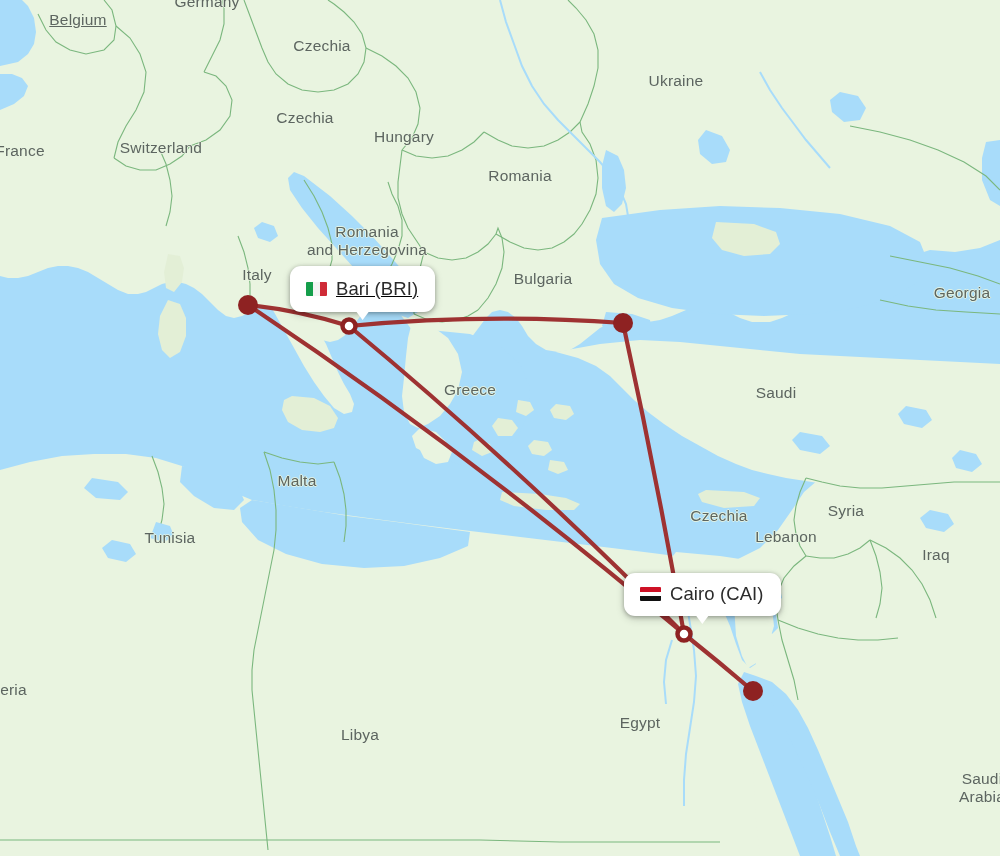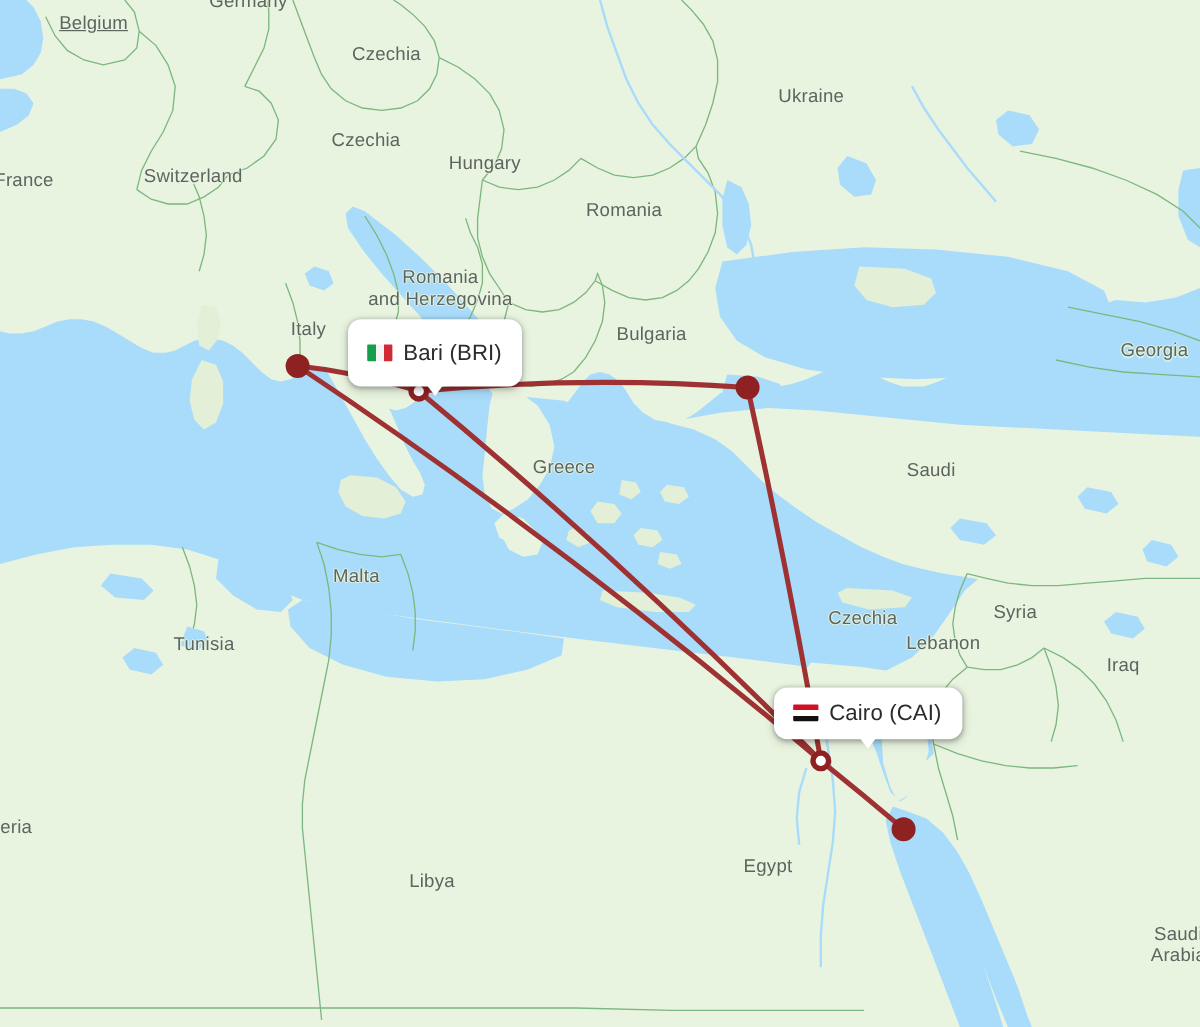--- a/index.html
+++ b/index.html
@@ -349,25 +349,25 @@
       <div class="country-label" style="left: 936px; top: 555px;">Iraq</div>
       <div class="country-label" style="left: 170px; top: 538px;">Tunisia</div>
       <div class="country-label" style="left: 758px; top: 601px;">Israel</div>
       <div class="country-label" style="left: 2px; top: 690px;">Algeria</div>
       <div class="country-label" style="left: 360px; top: 735px;">Libya</div>
       <div class="country-label" style="left: 640px; top: 723px;">Egypt</div>
       <div class="country-label" style="left: 982px; top: 788px;">Saudi
 Arabia</div>
     </div>
 
-  <div class="airport-tooltip" id="tip-bari" style="left: 290px; top: 266px; min-width: 122px; height: 56px; box-sizing: border-box;">
+  <div class="airport-tooltip" id="tip-bari" style="left: 290px; top: 266px; min-width: 122px; height: 46px; box-sizing: border-box; text-decoration: underline;">
     <span class="flag flag-it"></span>
     <span class="tip-label">Bari (BRI)</span>
     <span class="tail"></span>
   </div>
 
-  <div class="airport-tooltip" id="tip-cairo" style="left: 645px; top: 573px; min-width: 128px; height: 43px; box-sizing: border-box; justify-content: flex-end;">
+  <div class="airport-tooltip" id="tip-cairo" style="left: 624px; top: 573px; min-width: 128px; height: 43px; box-sizing: border-box; justify-content: flex-end;">
     <span class="flag flag-eg"></span>
     <span class="tip-label">Cairo (CAI)</span>
     <span class="tail"></span>
   </div>
 
 </div>
 
 </body></html>

